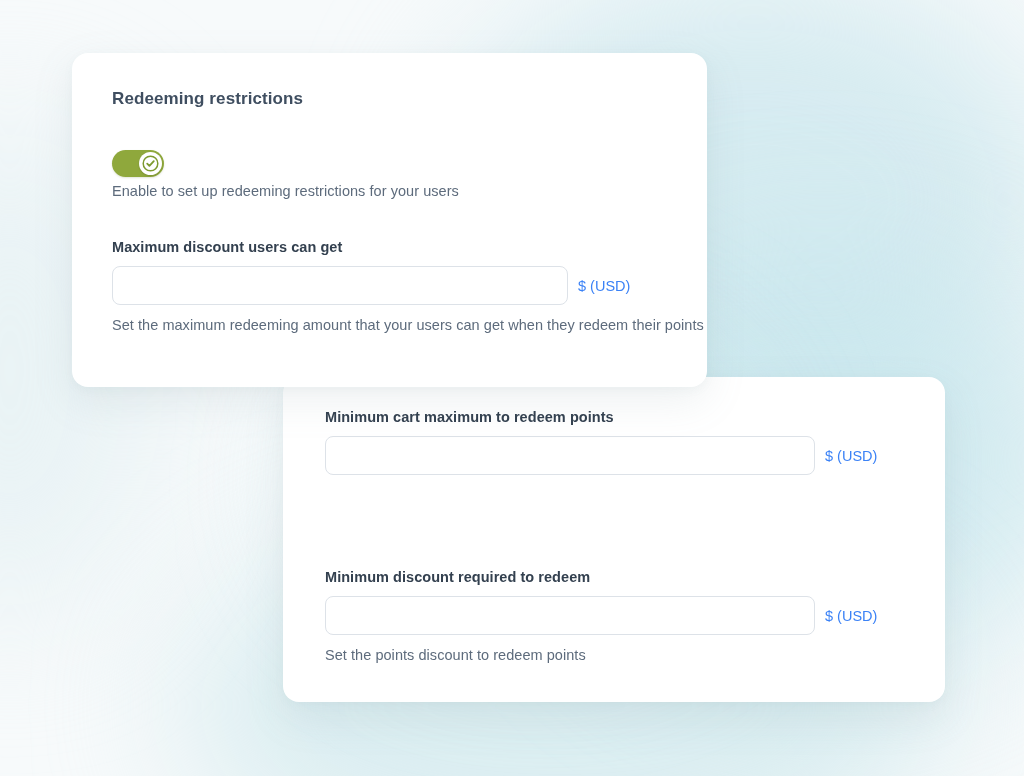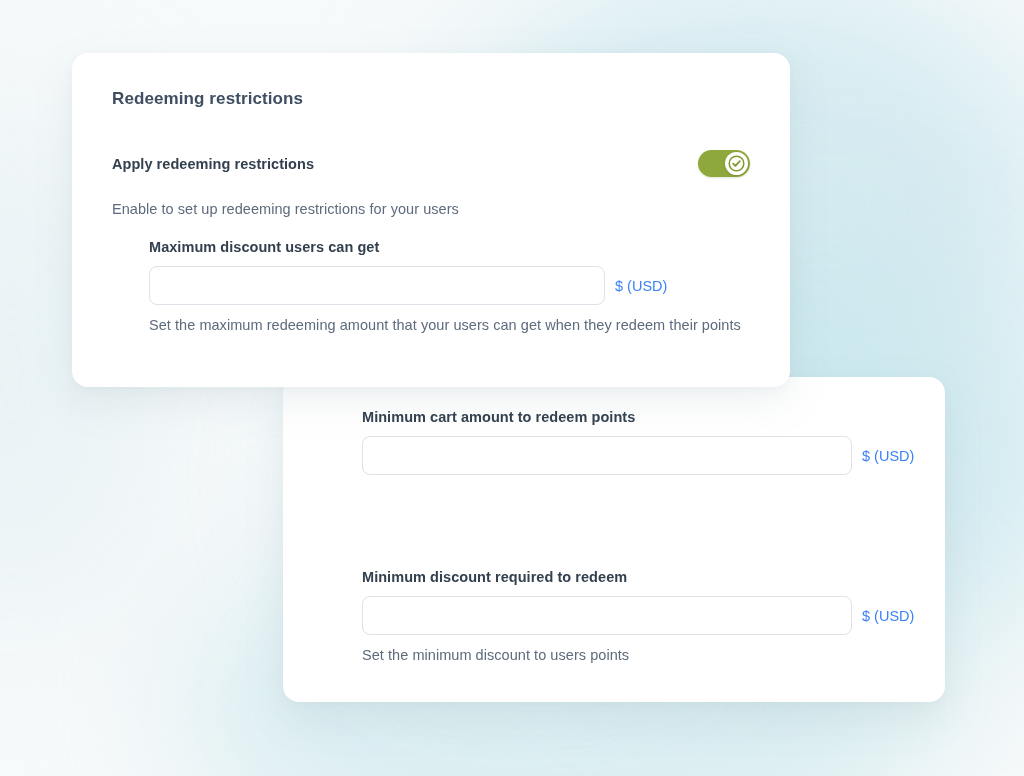--- a/index.html
+++ b/index.html
@@ -58,21 +58,21 @@
   
   .card {
     position: absolute;
     background: #ffffff;
     border-radius: 16px;
   }
 
   .card-primary {
     left: 72px;
     top: 53px;
-    width: 718px;
+    width: 635px;
     height: 334px;
     box-shadow: 0 14px 40px rgba(120, 148, 158, 0.13),
                 0 3px 10px rgba(120, 148, 158, 0.06);
     z-index: 3;
   }
 
   .card-secondary {
     left: 283px;
     top: 377px;
     width: 662px;
@@ -139,25 +139,25 @@
     display: flex;
     align-items: center;
     justify-content: center;
     box-shadow: 0 1px 2px rgba(0, 0, 0, 0.14);
   }
   .toggle-knob svg { display: block; }
 
   .toggle-help {
     position: absolute;
     left: 40px;
-    top: 148px;
-  }
-
-  
-  .field-group { position: absolute; margin-left: 37px; }
+    top: 130px;
+  }
+
+  
+  .field-group { position: absolute; }
 
   .field-group .field-label { display: block; }
 
   .input-row {
     display: flex;
     align-items: center;
     margin-top: 11px;
   }
 
   .text-input {
@@ -204,21 +204,20 @@
   <div class="glow glow-bottom"></div>
   <div class="glow glow-left"></div>
   <div class="glow glow-center"></div>
 </div>
 
 <section class="card card-primary">
 
   <h1 class="card-title">Redeeming restrictions</h1>
 
   <div class="toggle-row">
-    <span class="field-label">Apply redeeming restrictions</span>
 
     <div class="toggle">
       <div class="toggle-knob">
         <svg width="17" height="17" viewBox="0 0 17 17">
           <circle cx="8.5" cy="8.5" r="7.3" fill="none" stroke="#7d9a2e" stroke-width="1.5"></circle>
           <path d="M5.2 8.7 L7.4 10.9 L11.8 6.2" fill="none" stroke="#7d9a2e" stroke-width="1.8" stroke-linecap="round" stroke-linejoin="round"></path>
         </svg>
       </div>
     </div>
   </div>
@@ -234,33 +233,33 @@
     </div>
 
     <p class="field-help">Set the maximum redeeming amount that your users can get when they redeem their points</p>
   </div>
 
 </section>
 
 <section class="card card-secondary">
 
   <div class="field-group group-min-cart">
-    <label class="field-label">Minimum cart amount to redeem points</label>
+    <label class="field-label">Minimum cart maximum to redeem points</label>
 
     <div class="input-row">
       <input class="text-input" type="text" value="" style="">
       <span class="unit-suffix">$ (USD)</span>
     </div>
 
   </div>
 
   <div class="field-group group-min-discount">
     <label class="field-label">Minimum discount required to redeem</label>
 
     <div class="input-row">
       <input class="text-input" type="text" value="" style="">
       <span class="unit-suffix">$ (USD)</span>
     </div>
 
-    <p class="field-help">Set the minimum discount to users points</p>
+    <p class="field-help">Set the points discount to redeem points</p>
   </div>
 
 </section>
 
 </body></html>

